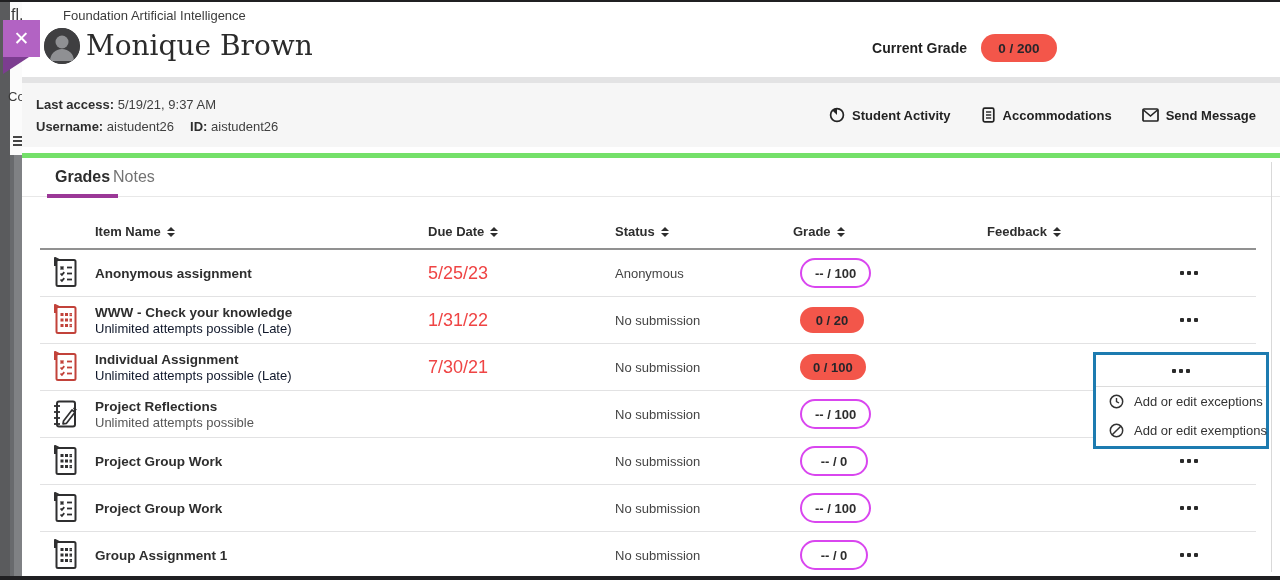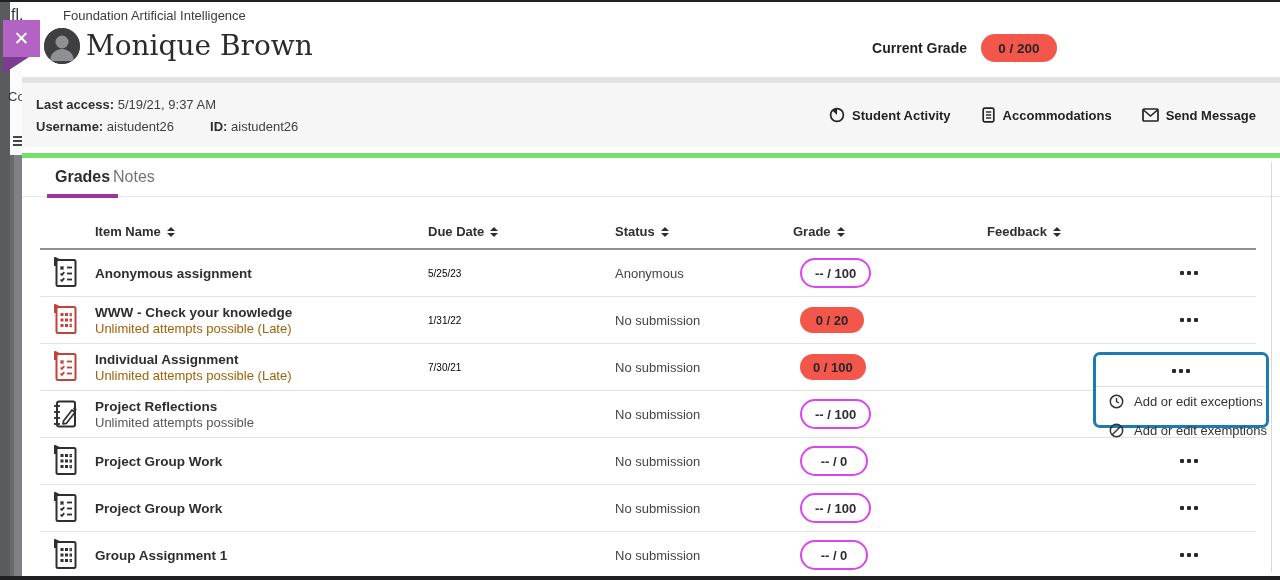--- a/index.html
+++ b/index.html
@@ -36,21 +36,21 @@
   .cg-wrap{position:absolute;right:223px;top:32px;display:flex;align-items:center;gap:14px;}
   .cg-label{font-size:14px;font-weight:bold;color:#1f1f1f;}
   .pill{display:inline-flex;align-items:center;justify-content:center;border-radius:15px;font-weight:bold;}
   .cg-pill{min-width:48px;height:28px;padding:0 14px;background:#f3564a;color:#26262b;font-size:13.5px;}
   .hdr-divider{position:absolute;left:0;top:75px;width:100%;height:6px;background:#e3e3e4;}
 
   
   .info{position:absolute;left:0;top:81px;width:100%;height:64px;background:#f6f6f6;}
   .info-lines{position:absolute;left:14px;top:11px;font-size:13px;color:#3f3f3f;line-height:22px;}
   .info-lines b{color:#2e2e2e;}
-  .info-id{margin-left:36px;}
+  .info-id{margin-left:16px;}
   .info-actions{position:absolute;right:24px;top:0;height:100%;display:flex;align-items:center;gap:30px;}
   .action-btn{display:flex;align-items:center;gap:7px;font-size:13px;font-weight:bold;color:#232323;cursor:pointer;}
   .action-btn svg{display:block;}
 
   
   .green-bar{position:absolute;left:0;top:151px;width:100%;height:5px;background:#74e069;}
   .tabs{position:absolute;left:0;top:156px;width:100%;height:38px;border-bottom:1px solid #e8e8e8;}
   .tab{position:absolute;top:0;height:38px;display:flex;align-items:center;font-size:16px;cursor:pointer;}
   .tab-grades{left:33px;color:#2d2d2d;font-weight:bold;}
   .tab-grades::after{content:"";position:absolute;left:-8px;right:-8px;bottom:-2px;height:4px;background:#9b3897;}
@@ -64,38 +64,38 @@
   .sort{display:inline-flex;flex-direction:column;gap:2px;}
   .sort i{display:block;width:0;height:0;border-left:4px solid transparent;border-right:4px solid transparent;}
   .sort .up{border-bottom:4px solid #2e2e2e;}
   .sort .dn{border-top:4px solid #2e2e2e;}
 
   .trow{position:relative;height:46px;border-bottom:1px solid #e2e2e3;}
   .cell-icon{position:absolute;left:11px;top:50%;transform:translateY(-50%);width:30px;height:32px;}
   .cell-name{position:absolute;left:55px;top:50%;transform:translateY(-50%);max-width:320px;}
   .item-title{font-size:13.5px;font-weight:bold;color:#2e2e2e;line-height:17px;white-space:nowrap;}
   .item-sub{font-size:13px;line-height:16px;white-space:nowrap;}
-  .item-sub.red{color:#a16207;}
+  .item-sub.red{color:#0f172a;}
   .item-sub.gray{color:#565656;}
-  .cell-due{position:absolute;left:388px;top:50%;transform:translateY(-50%);font-size:10px;color:#000000;}
+  .cell-due{position:absolute;left:388px;top:50%;transform:translateY(-50%);font-size:18px;color:#ef4444;}
   .cell-status{position:absolute;left:575px;top:50%;transform:translateY(-50%);font-size:13px;color:#444;}
   .cell-grade{position:absolute;left:760px;top:50%;transform:translateY(-50%);}
   .grade-pill{min-width:38px;height:26px;padding:0 13px;font-size:13px;}
   .grade-pill.outline{background:#fff;border:2px solid #d946ef;color:#2e2e2e;}
   .grade-pill.red{background:#f3564a;border:none;color:#26262b;}
   .cell-more{position:absolute;left:1133px;top:50%;transform:translateY(-50%);width:32px;height:24px;
     display:flex;align-items:center;justify-content:center;gap:3px;cursor:pointer;}
   .dot{width:4px;height:4px;border-radius:1px;background:#2a2a2a;}
 
   
   .right-track{position:absolute;right:8px;top:160px;bottom:4px;width:1px;background:#d9d9d9;}
 
   
-  .ctx-menu{position:absolute;left:1093px;top:352px;width:176px;height:76px;background:#fff;
-    border:3px solid #1d7bb0;border-radius:7px;box-sizing:border-box;z-index:58;}
+  .ctx-menu{position:absolute;left:1093px;top:352px;width:176px;height:97px;background:#fff;
+    border:3px solid #1d7bb0;border-radius:0;box-sizing:border-box;z-index:58;}
   .ctx-dots{height:31px;border-bottom:1px solid #dcdcdc;display:flex;align-items:center;justify-content:center;gap:3px;cursor:pointer;}
   .ctx-item{height:29px;display:flex;align-items:center;gap:10px;padding-left:13px;font-size:13px;color:#333;cursor:pointer;white-space:nowrap;}
   .ctx-item svg{flex:0 0 auto;display:block;}
 </style>
 </head>
 <body>
 
 <div class="stage">
 
   <div class="gutter">

